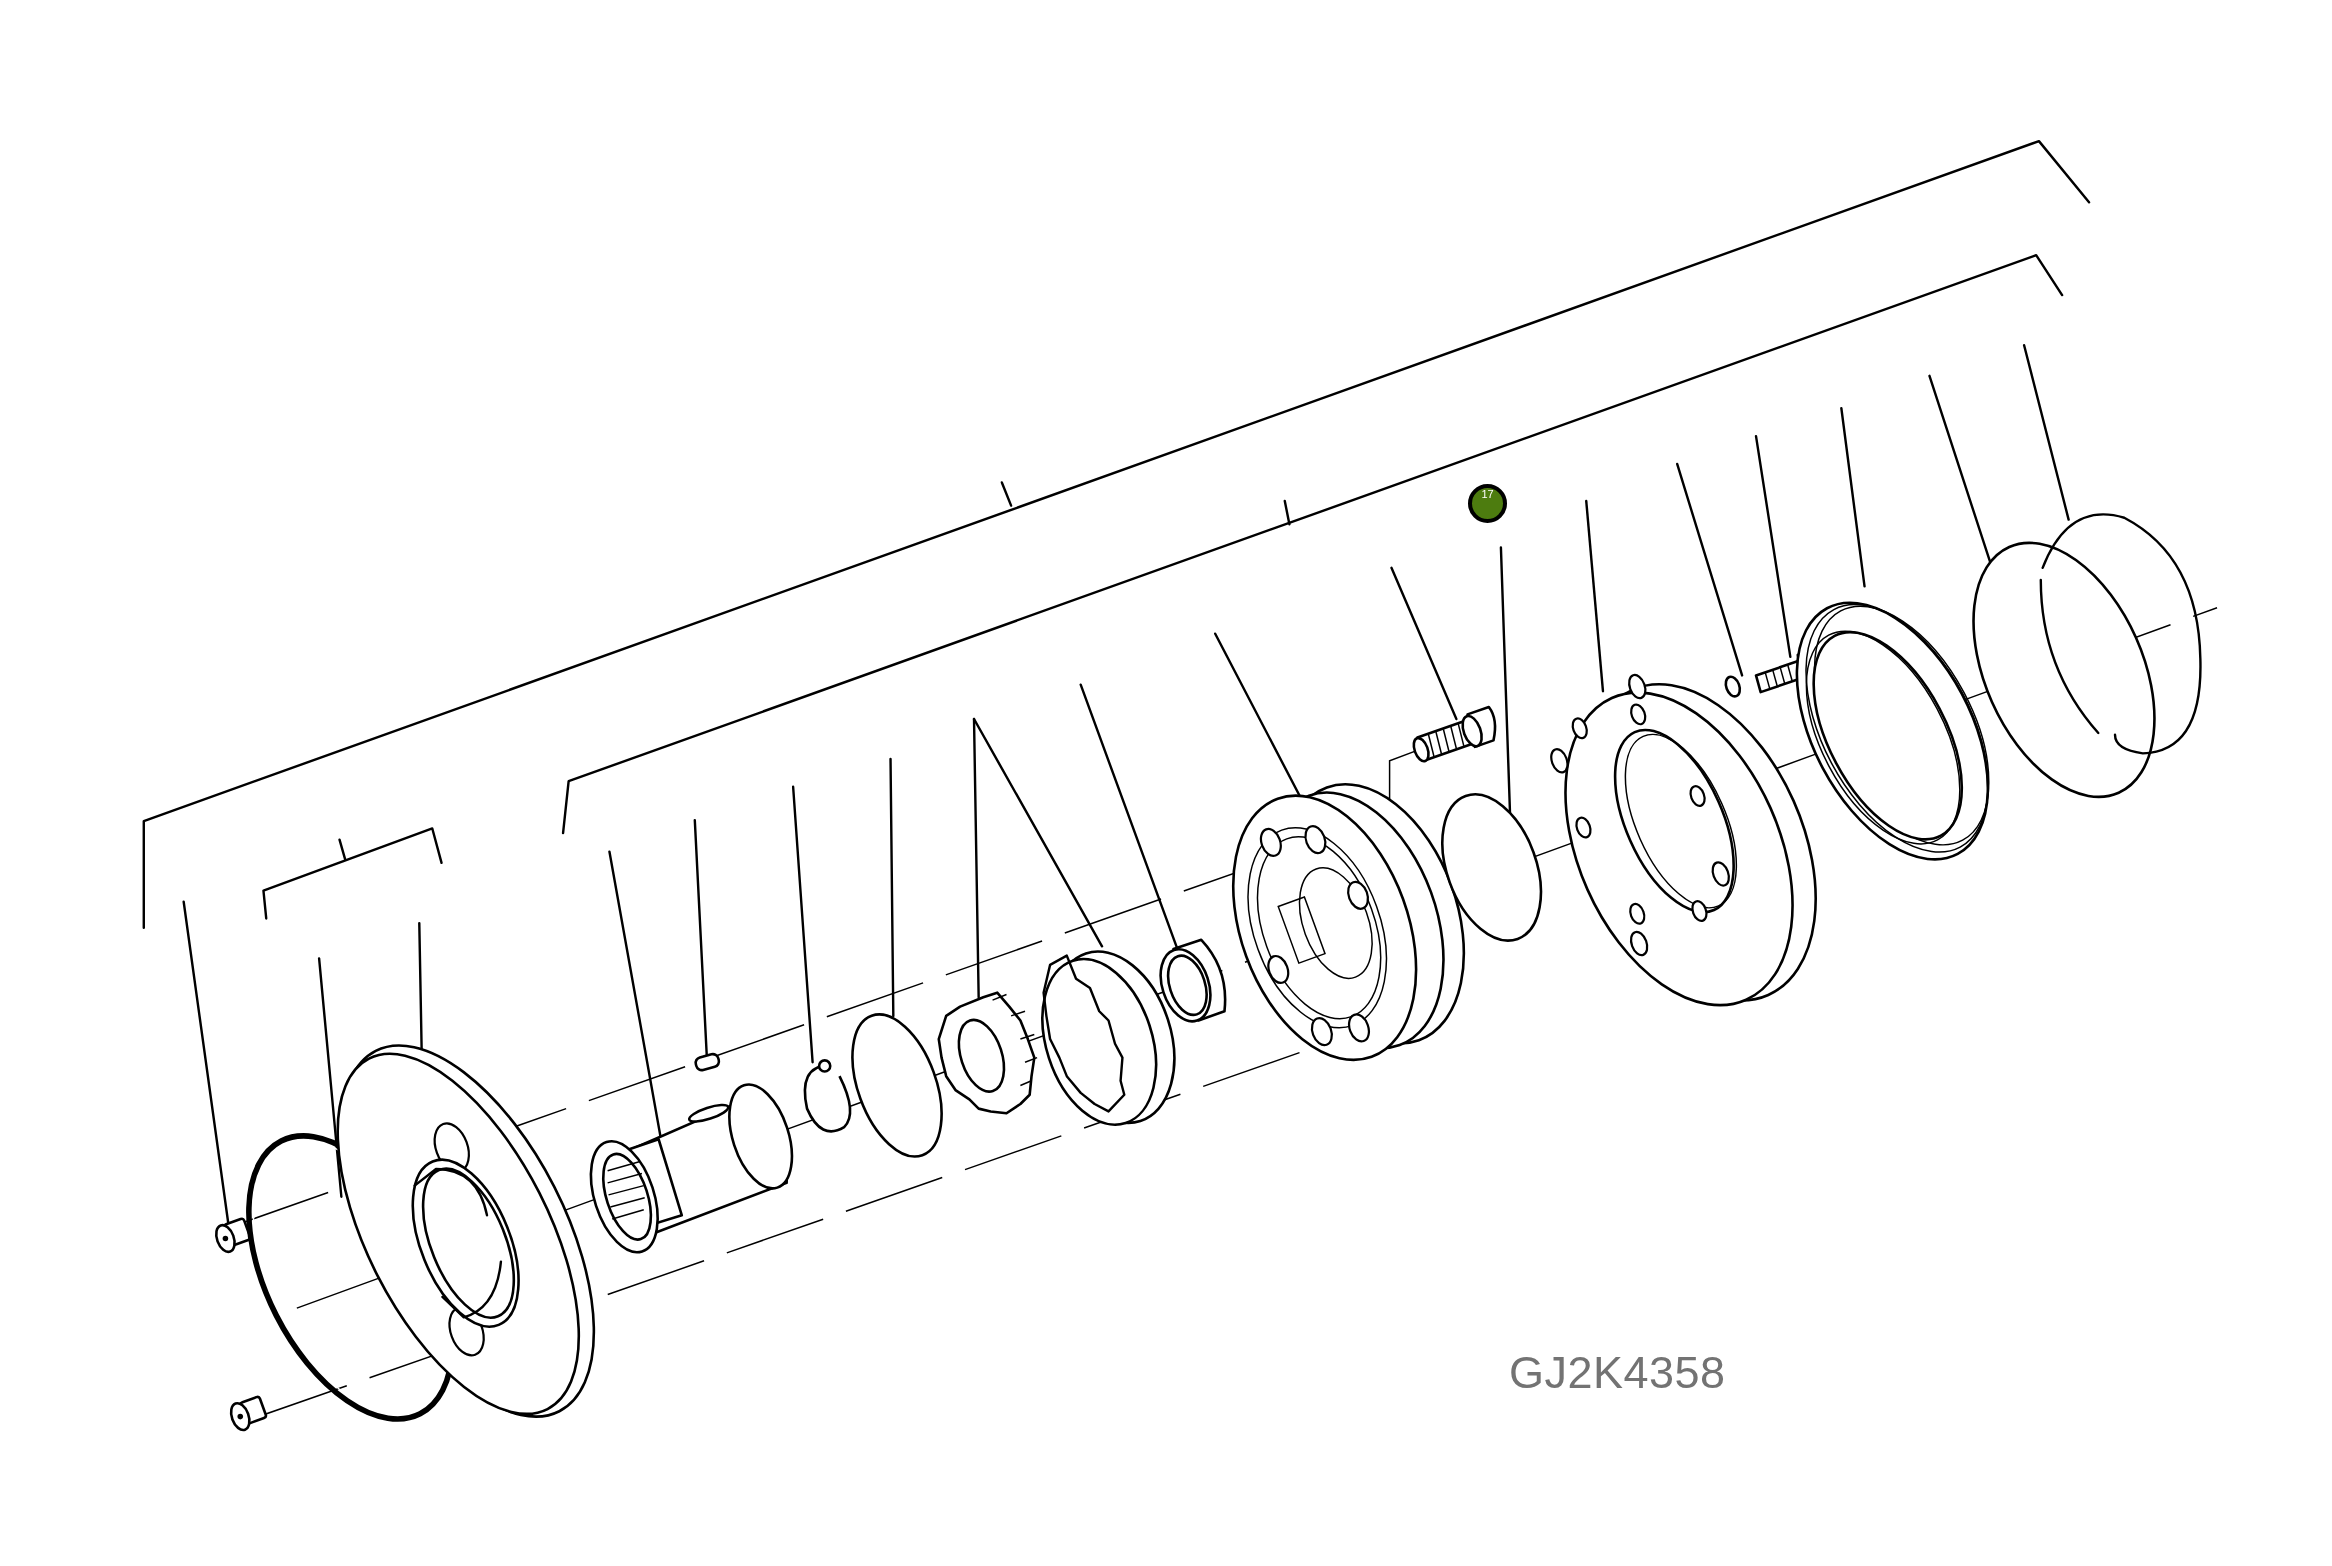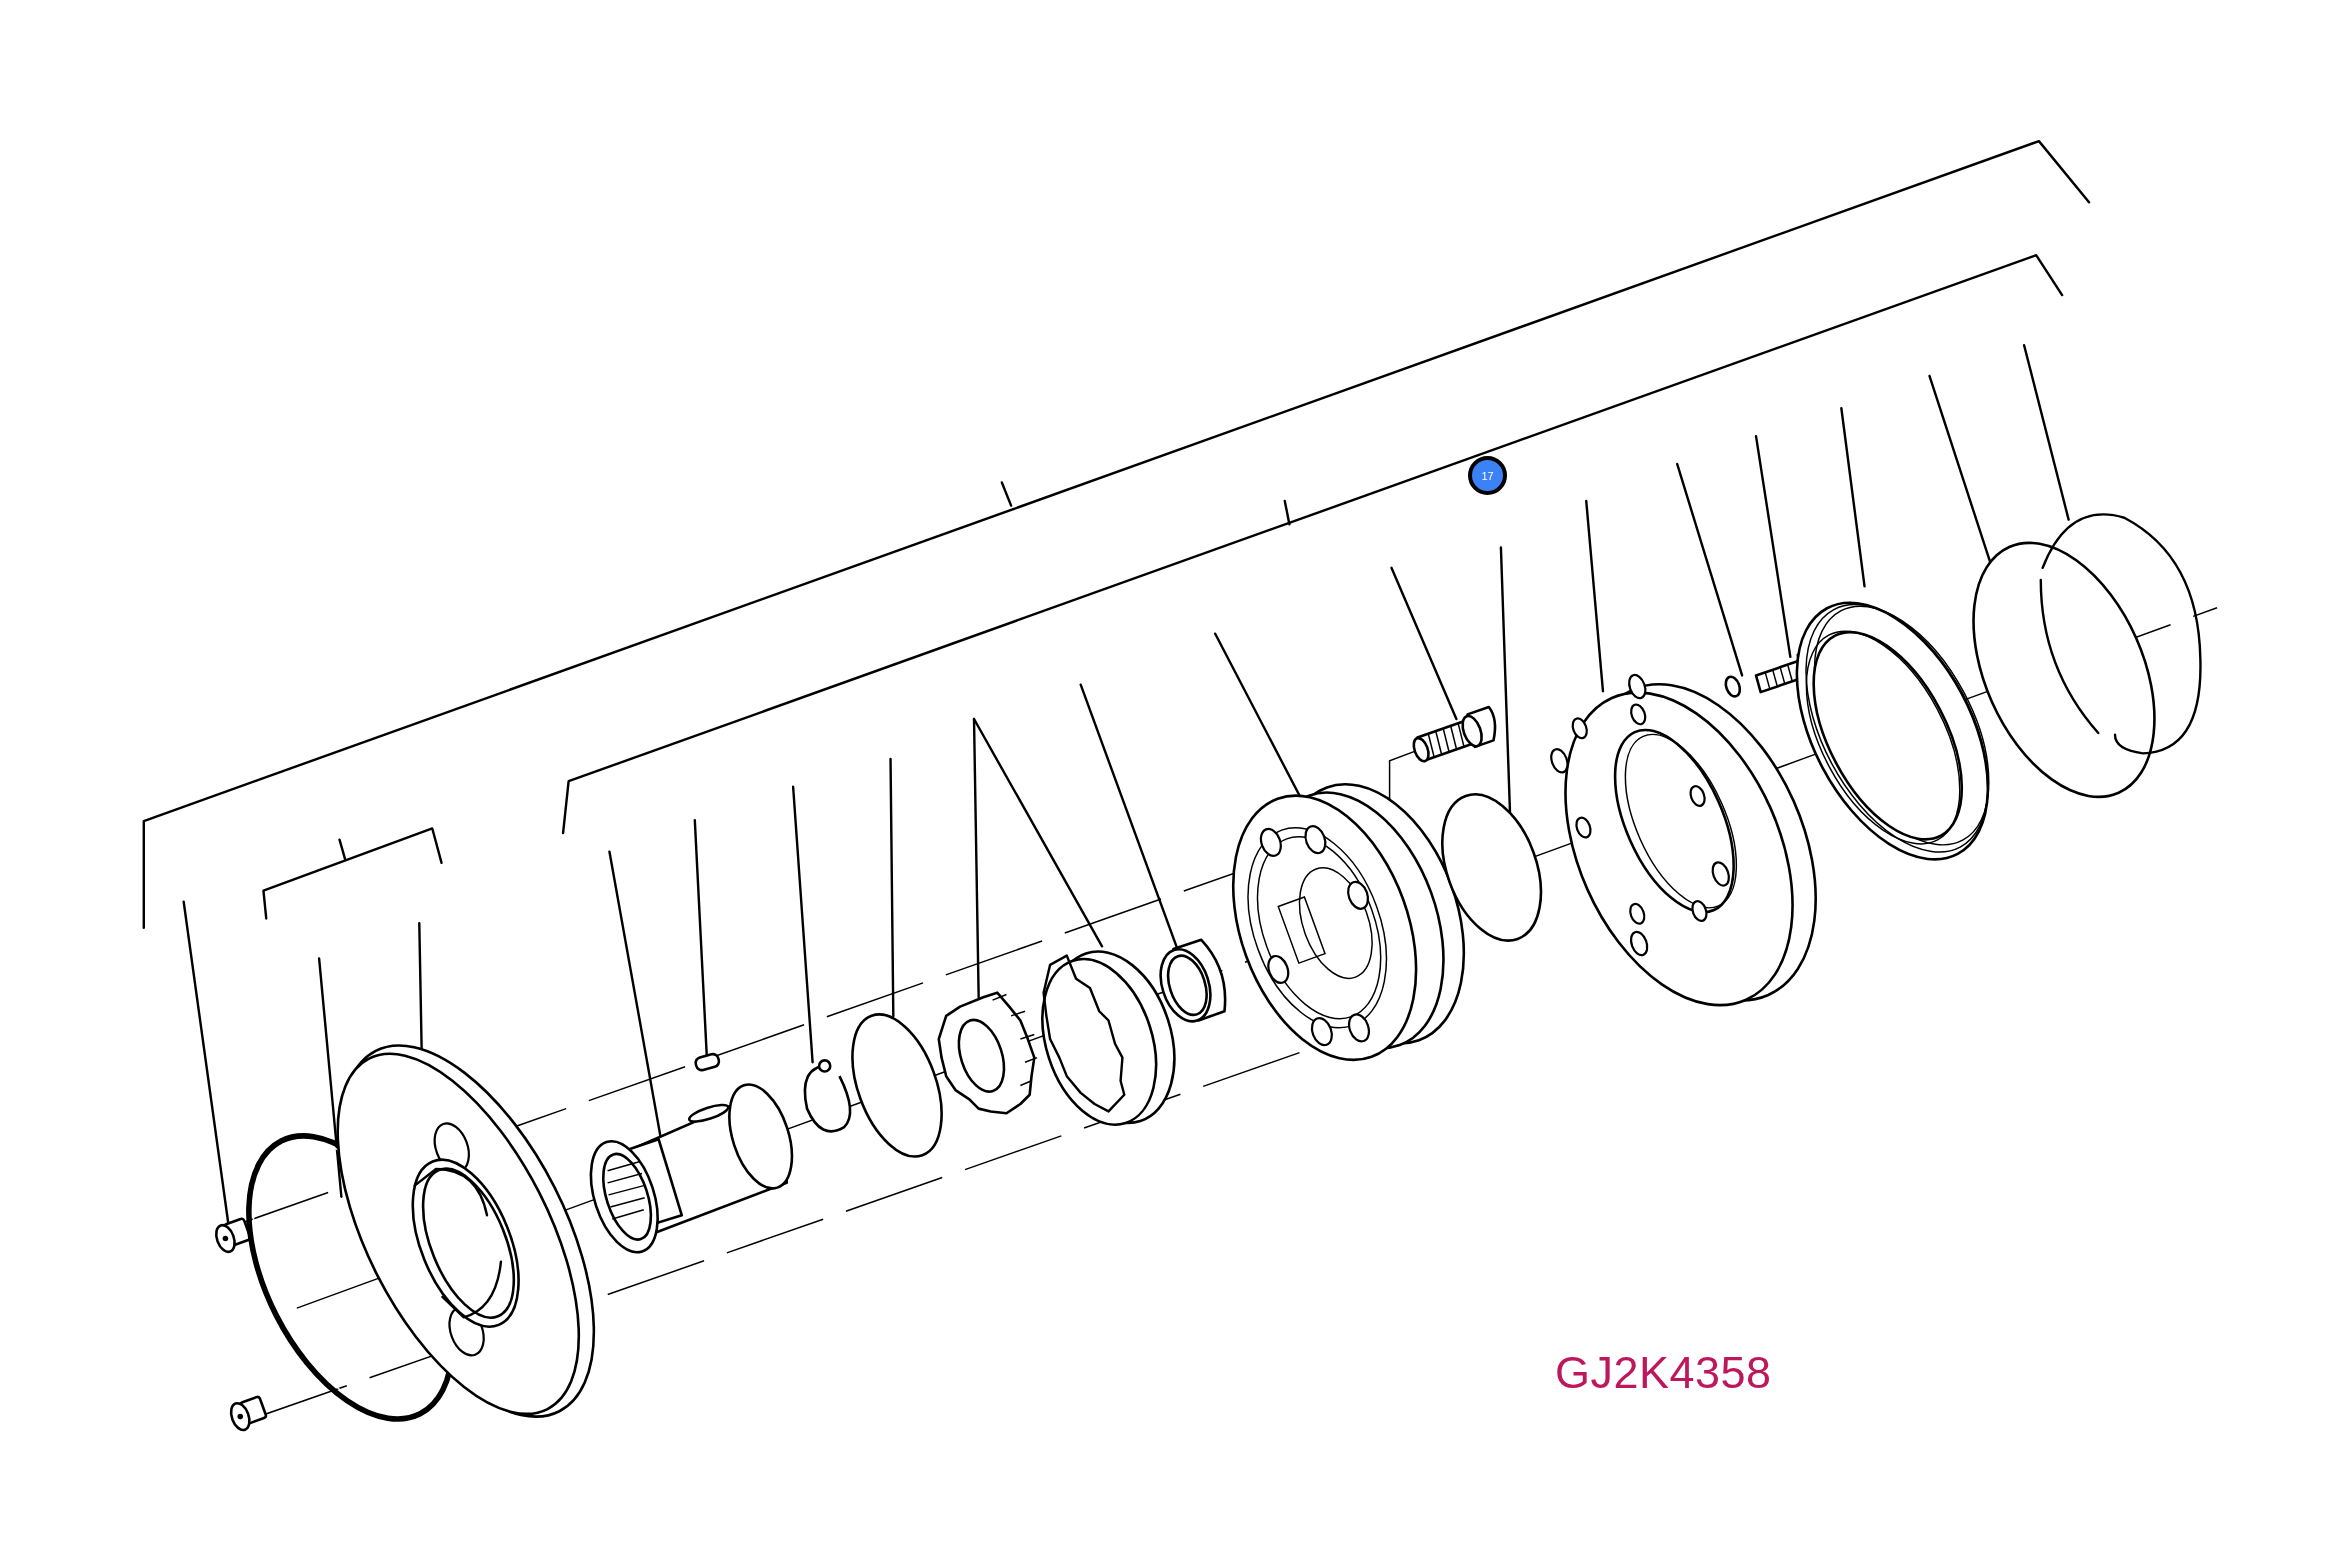--- a/index.html
+++ b/index.html
@@ -5,25 +5,25 @@
   html, body { margin: 0; padding: 0; background: #ffffff; }
   body { width: 2333px; height: 1567px; overflow: hidden; position: relative;
          font-family: "Liberation Sans", sans-serif; }
   #diagram { position: absolute; left: 0; top: 0; width: 2333px; height: 1567px; }
   .ln  { stroke: #000; stroke-width: 2.6; fill: none; stroke-linecap: round; stroke-linejoin: round; }
   .thin{ stroke: #000; stroke-width: 1.6; fill: none; }
   .ax  { stroke: #000; stroke-width: 1.6; fill: none; stroke-dasharray: 110 26; }
   .part{ stroke: #000; stroke-width: 2.8; fill: #fff; stroke-linejoin: round; }
   .hole{ stroke: #000; stroke-width: 2.4; fill: #fff; }
   .thr { stroke: #000; stroke-width: 1.6; fill: none; }
-  #drawing-number { position: absolute; left: 1555px; top: 1350px; font-size: 45px;
-                    color: #be185d; letter-spacing: 0.5px; line-height: 1; }
-  #callout-17 { position: absolute; left: 1468px; top: 456px; width: 31px; height: 31px;
-                border-radius: 50%; background: #3b82f6; border: 4.6px solid #000;
-                color: #fff; font-size: 11px; display: flex; align-items: center;
+  #drawing-number { position: absolute; left: 1509px; top: 1350px; font-size: 45px;
+                    color: #737373; letter-spacing: 0.5px; line-height: 1; }
+  #callout-17 { position: absolute; left: 1468px; top: 484px; width: 31px; height: 31px;
+                border-radius: 50%; background: #4d7c0f; border: 4.6px solid #000;
+                color: #fff; font-size: 11px; display: flex; 
                 justify-content: center; box-sizing: content-box; cursor: pointer; }
 </style>
 </head>
 <body>
 
 <div>
 <svg id="diagram" viewBox="0 0 2515 1689" xmlns="http://www.w3.org/2000/svg">
 
   <g>
     <polyline class="ln" points="155,1000 155,885 2198,152 2252,218"></polyline>

